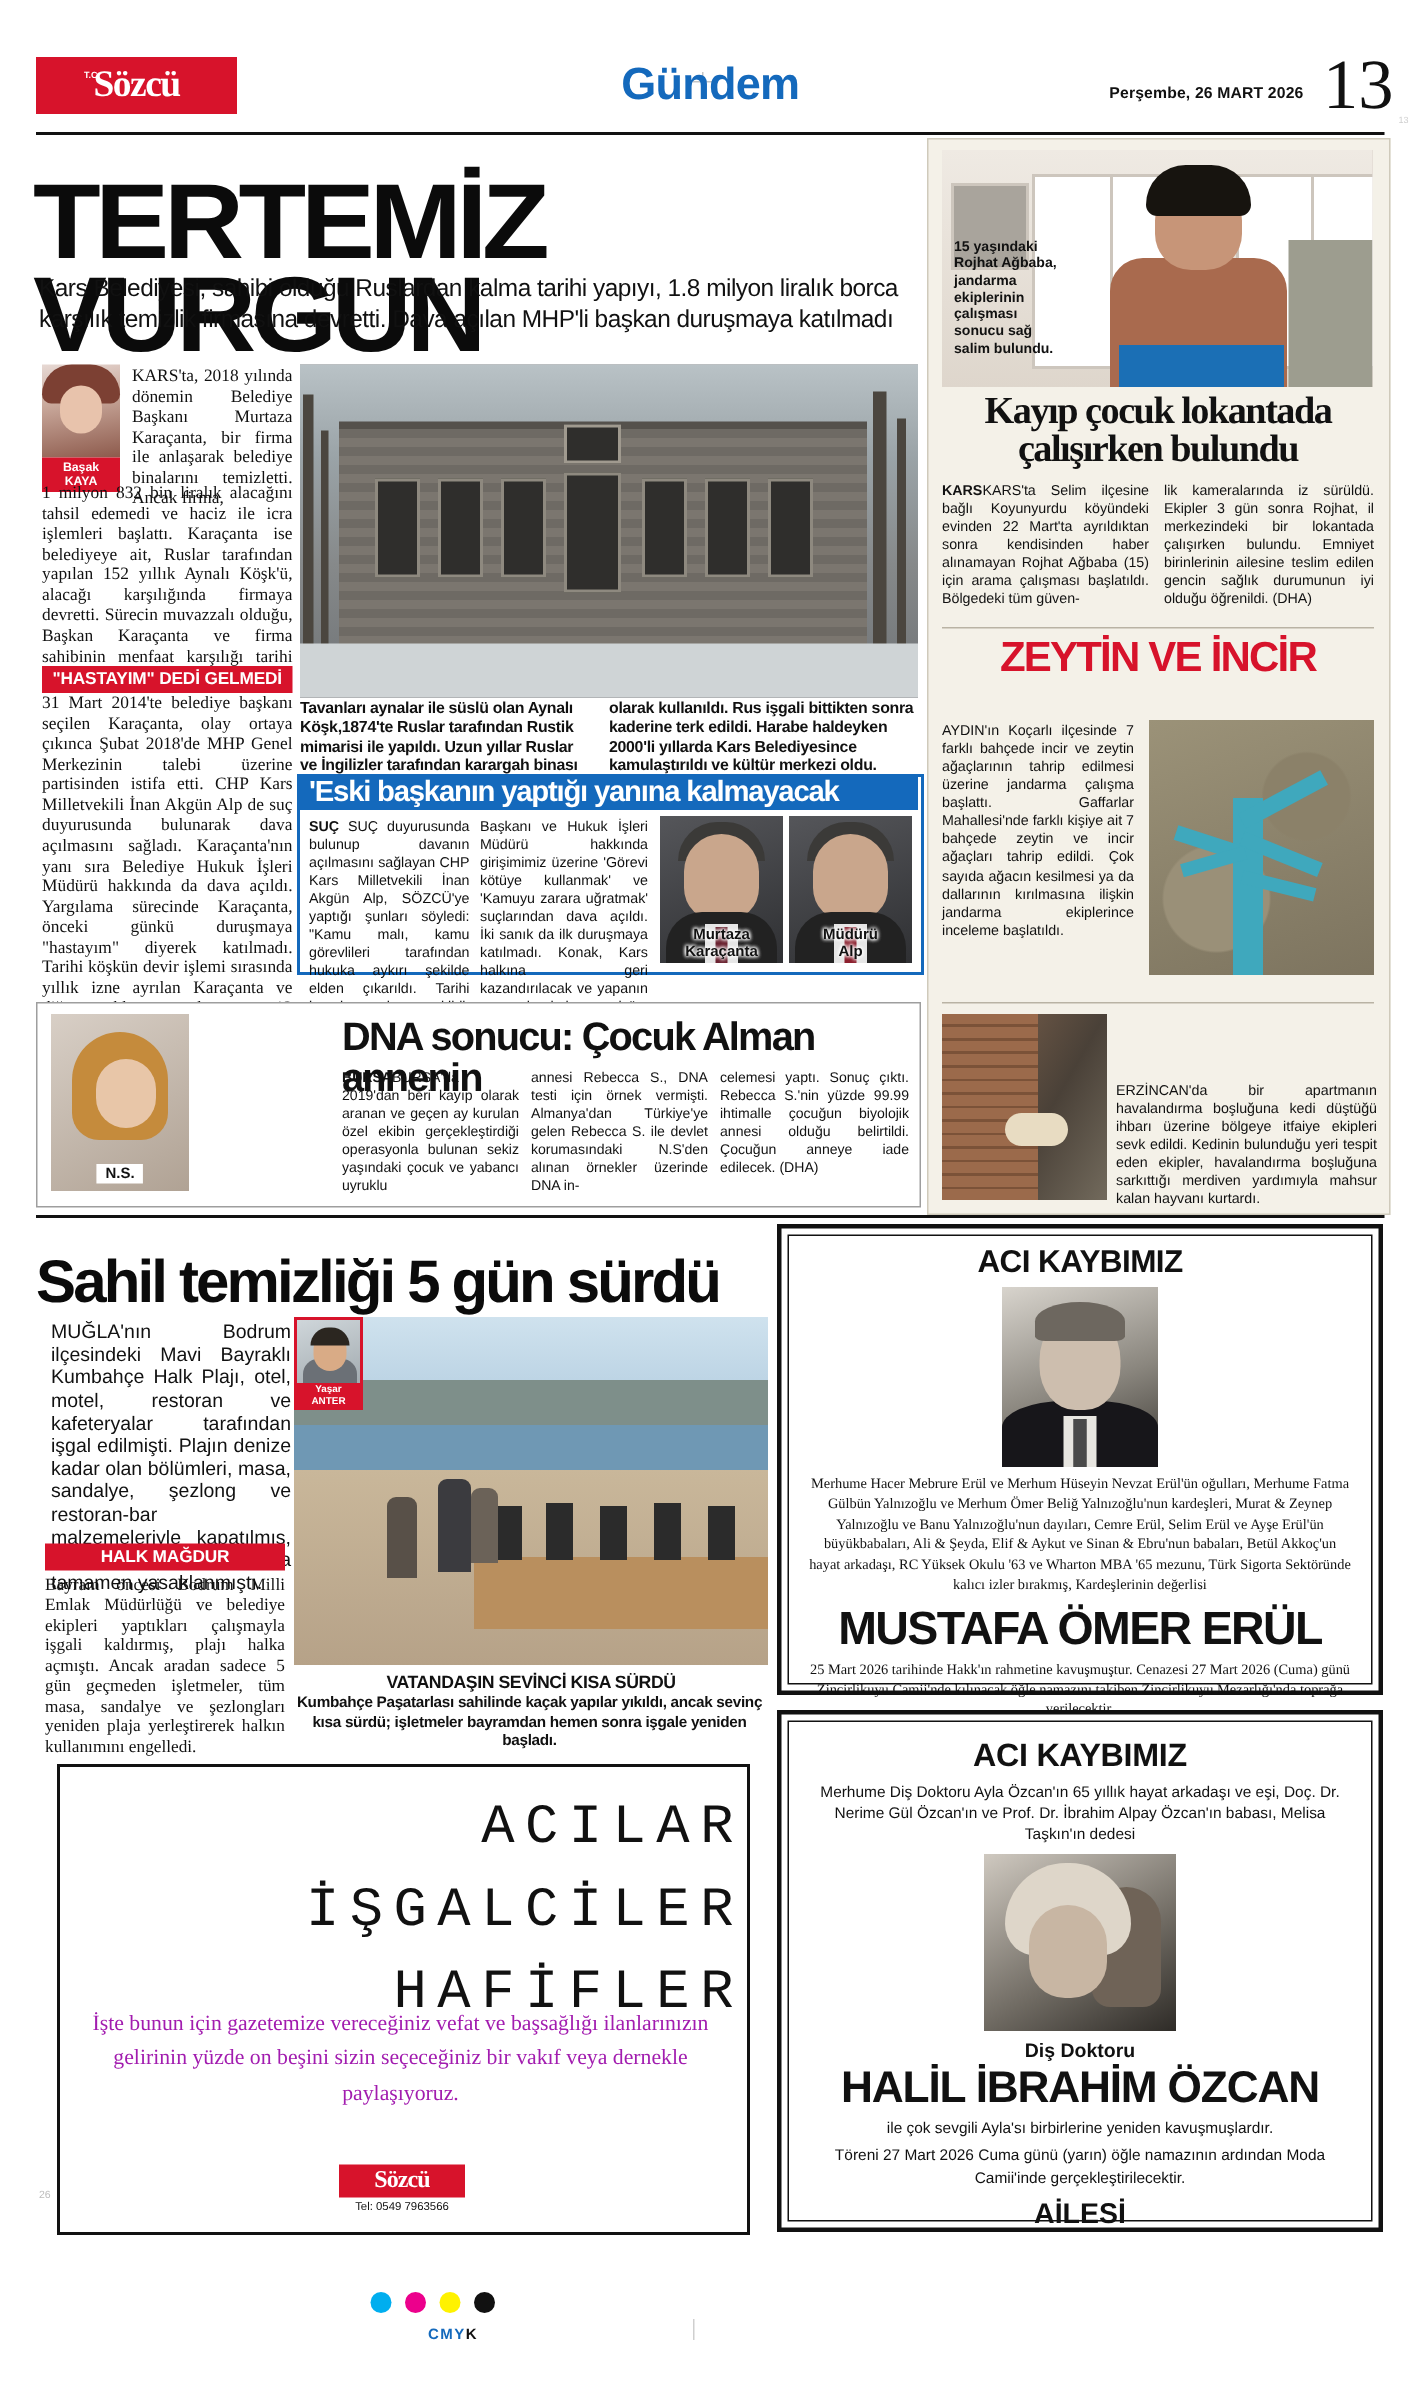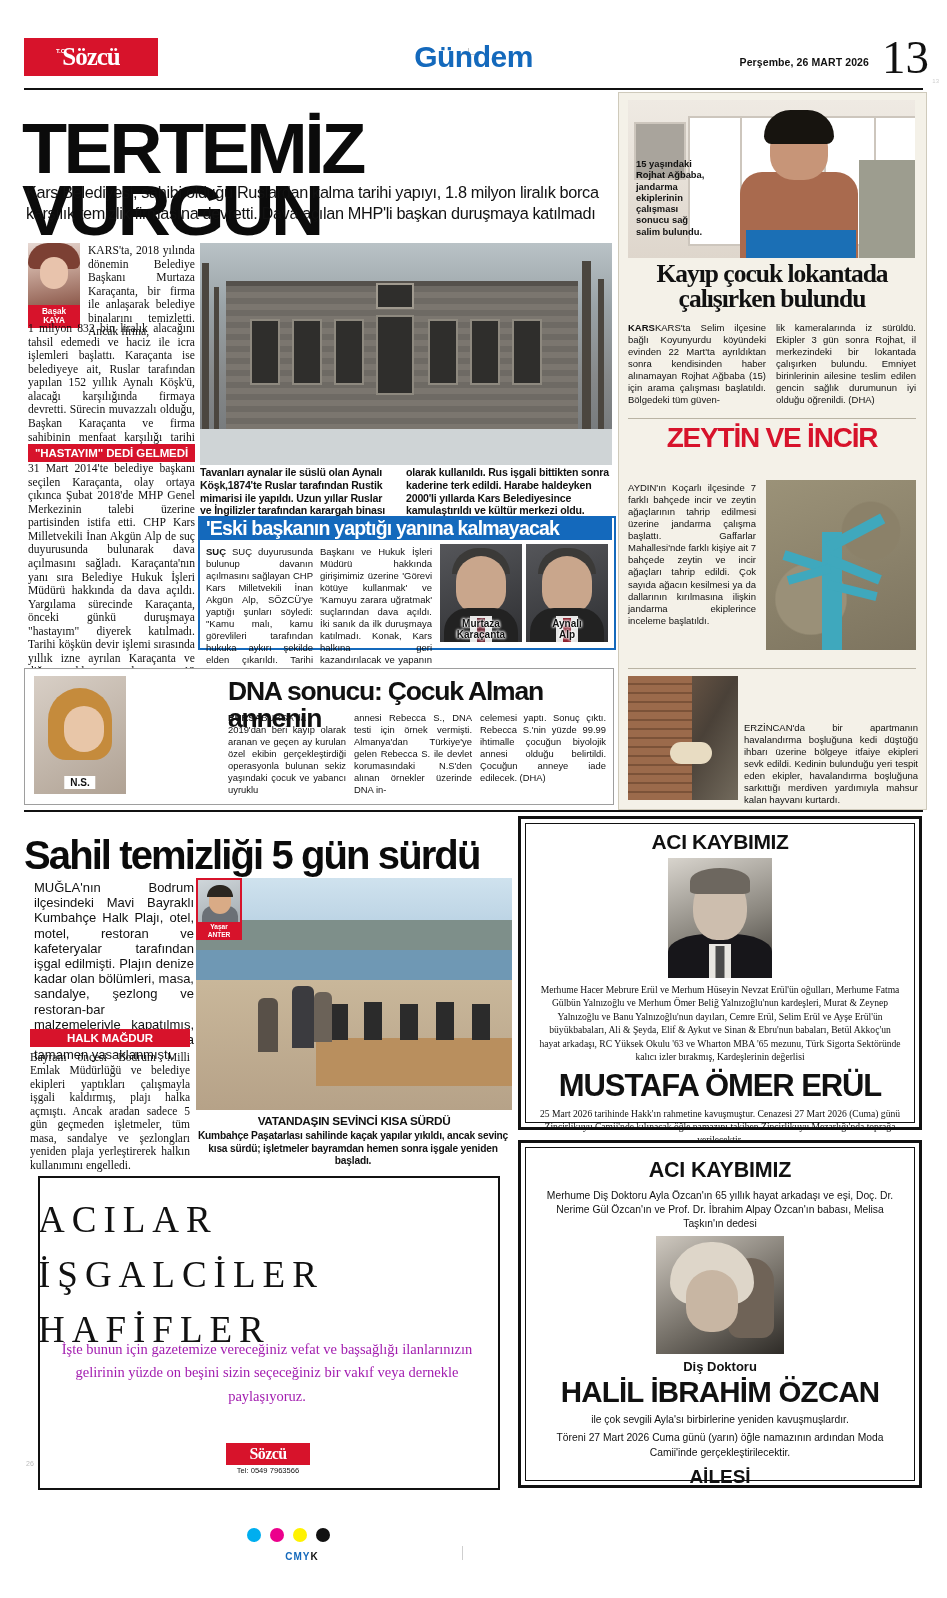--- a/index.html
+++ b/index.html
@@ -165,21 +165,21 @@
   .bav-body{position:absolute;left:4px;bottom:10px;width:36px;height:18px;border-radius:10px 10px 0 0;background:#6b7076;}
   .bod-avatar-lbl{position:absolute;left:196px;top:922px;width:46px;background:#d7132b;color:#fff;font-size:6.6px;
                   font-weight:bold;text-align:center;line-height:1.15;padding:1px 0 2px;}
   .bod-capt1{position:absolute;left:196px;top:1114px;width:316px;text-align:center;font-size:11.8px;font-weight:bold;
              letter-spacing:-0.3px;}
   .bod-capt2{position:absolute;left:190px;top:1130px;width:326px;text-align:center;font-size:10.2px;font-weight:bold;
              line-height:1.24;letter-spacing:-0.2px;}
 
   
   .acilar{position:absolute;left:38px;top:1176px;width:458px;height:310px;border:2px solid #111;background:#fff;}
-  .acilar-line{position:absolute;left:38px;width:458px;text-align:left;font-family:Liberation Serif, serif;
+  .acilar-line{position:absolute;left:38px;width:458px;text-align:right;font-family:Liberation Mono, monospace;
                font-size:37px;font-weight:normal;letter-spacing:7px;color:#111;}
   .acilar-body{position:absolute;left:60px;top:1338px;width:414px;text-align:center;font-family:"Liberation Serif",serif;
                font-size:14.5px;line-height:1.62;color:#a21caf;}
   .acilar-logo{position:absolute;left:226px;top:1443px;width:84px;height:22px;background:#d7132b;display:flex;
                align-items:center;justify-content:center;}
   .acilar-logo span{color:#fff;font-weight:bold;font-size:16px;font-family:"Liberation Serif",serif;letter-spacing:-0.6px;}
   .acilar-tel{position:absolute;left:196px;top:1466px;width:144px;text-align:center;font-size:7.6px;color:#111;}
 
   
   .obit1{position:absolute;left:518px;top:816px;width:404px;height:314px;border:3px solid #111;background:#fff;
@@ -299,21 +299,21 @@
       </div>
     </div>
     <div class="bq-face">
       <div class="bg"></div>
         <div class="hair"></div>
         <div class="head"></div>
       <div class="suit"></div>
         <div class="shirt"></div>
         <div class="tie" style="background:#8c1f2d;"></div>
       <div class="bq-label">
-        <span>Aynalı</span><br>
+        <span>Müdürü</span><br>
         <span>Alp</span>
       </div>
     </div>
   </div>
 
   <div class="rcol-bg"></div>
 
   <div class="lost-photo">
     <div class="lp-wall"></div>
     <div class="lp-shelf" style="left:60px;top:16px;width:50px;height:126px;"></div>

